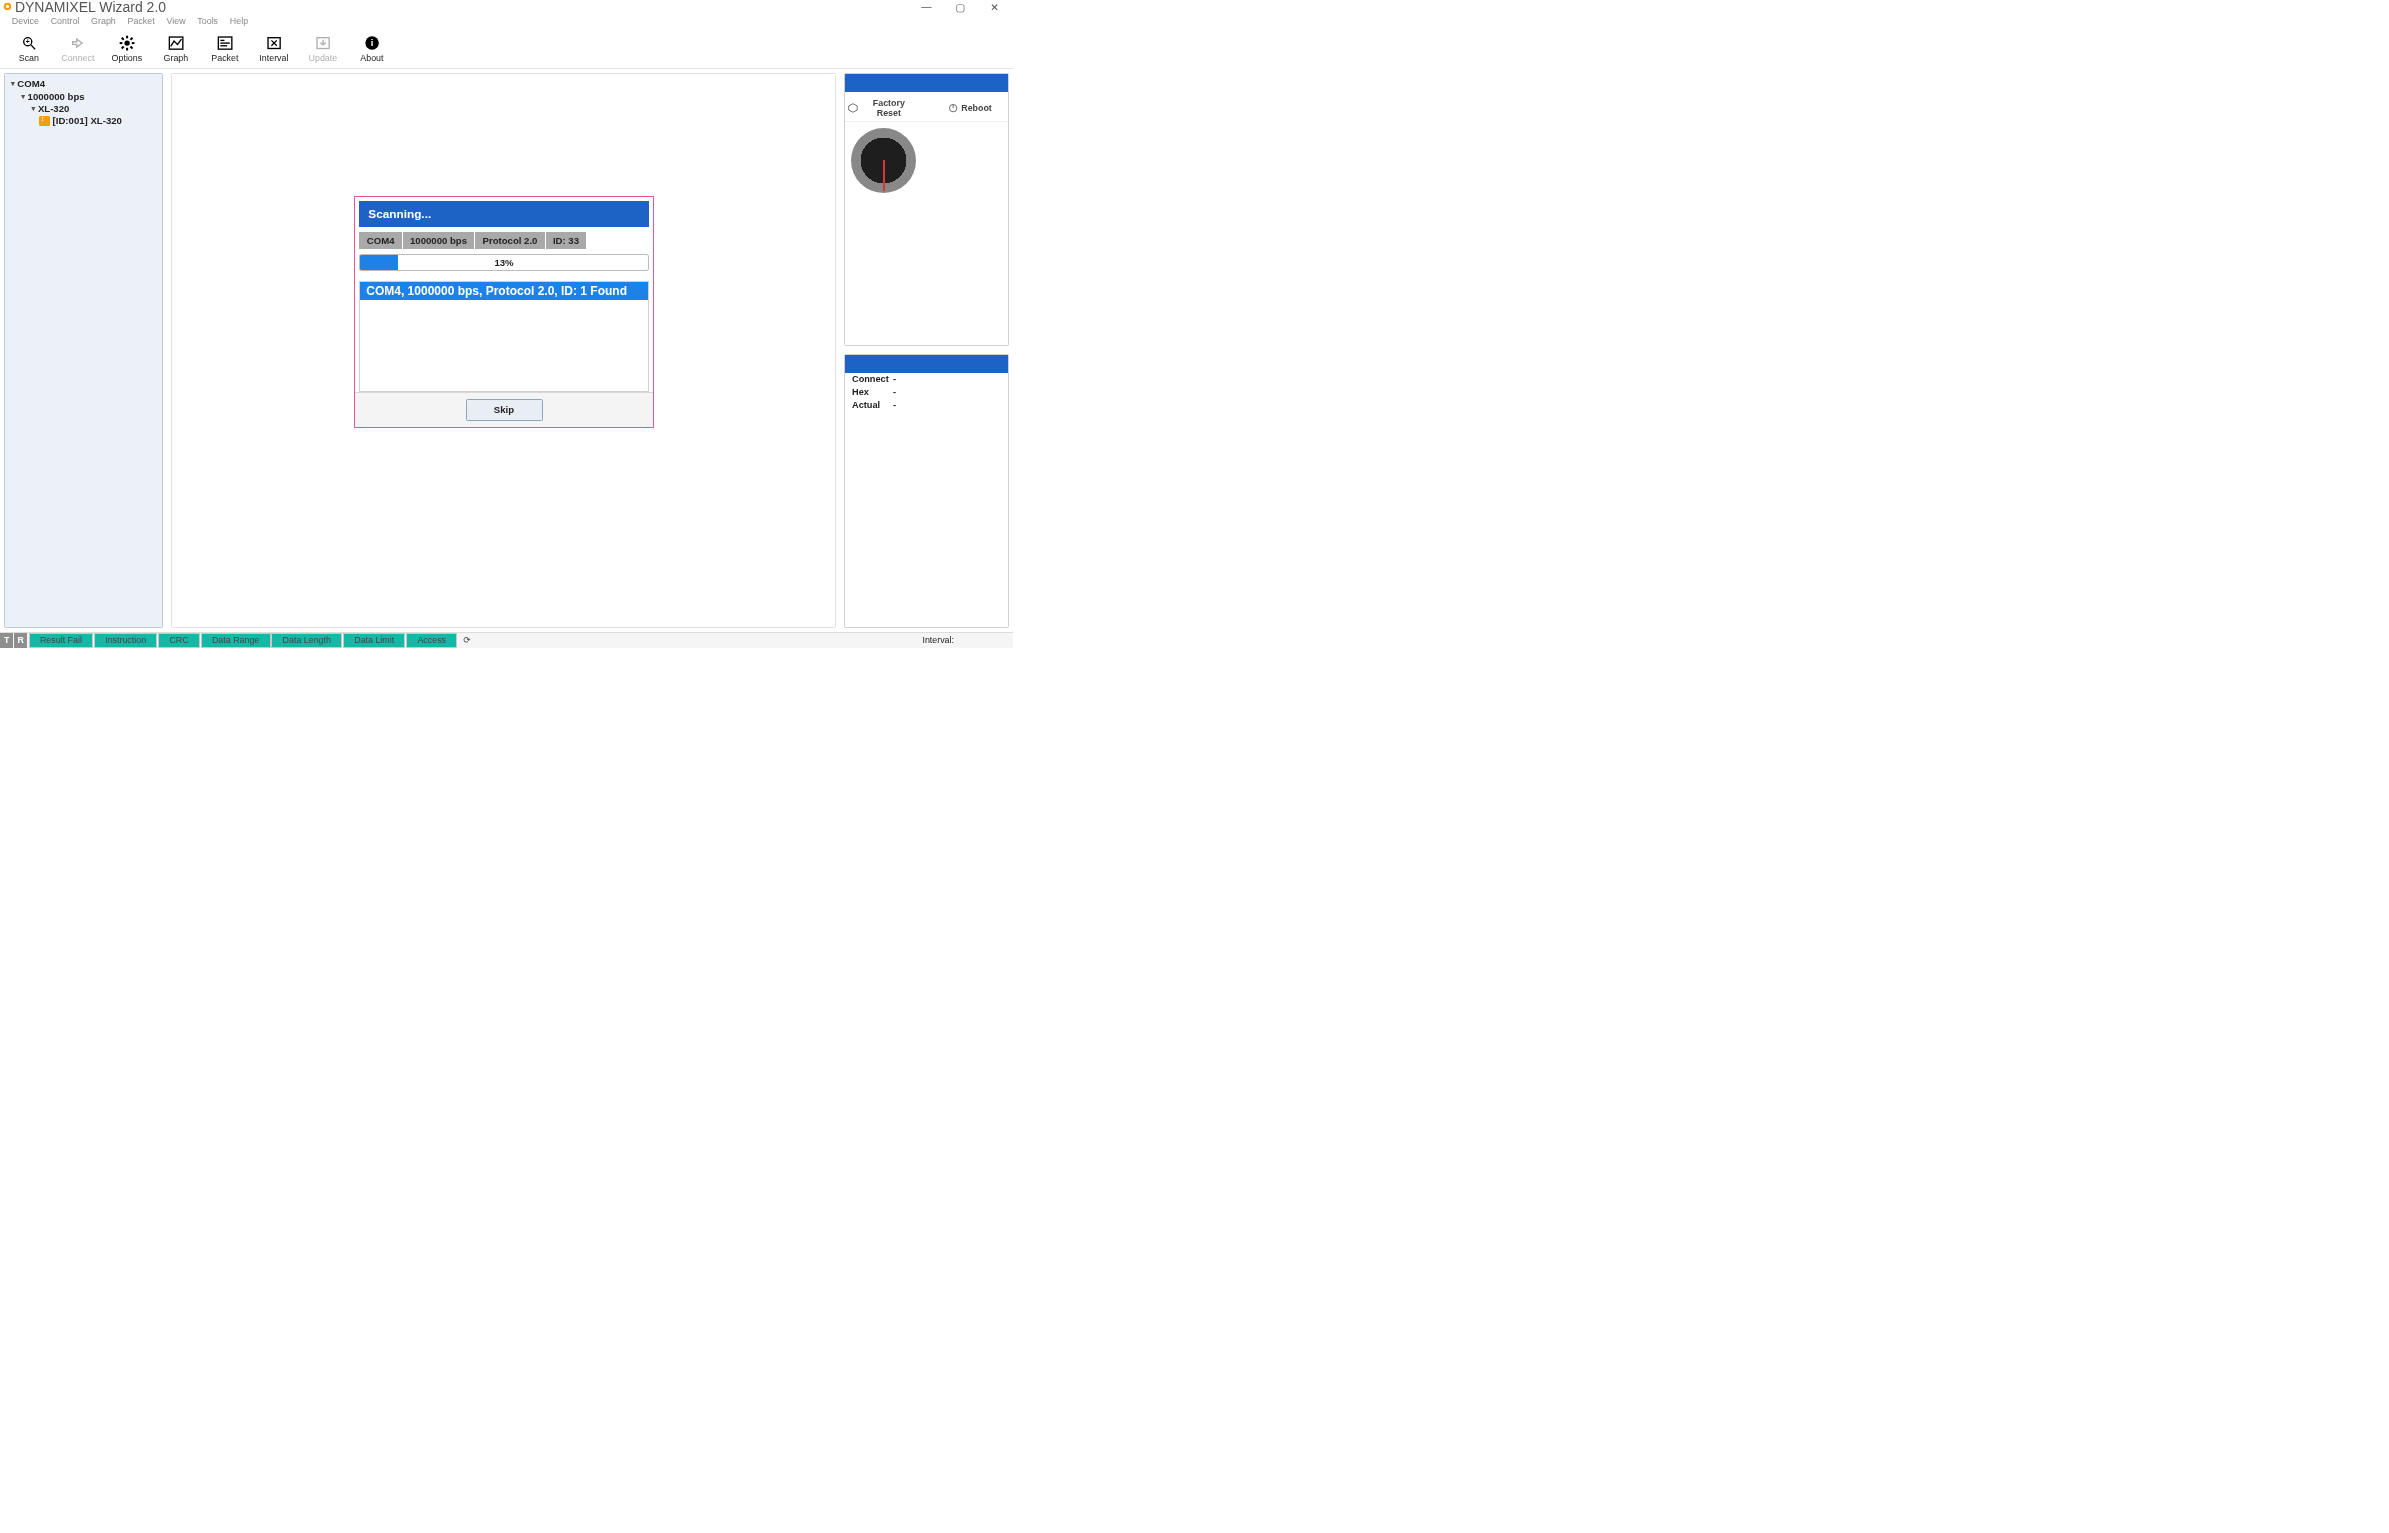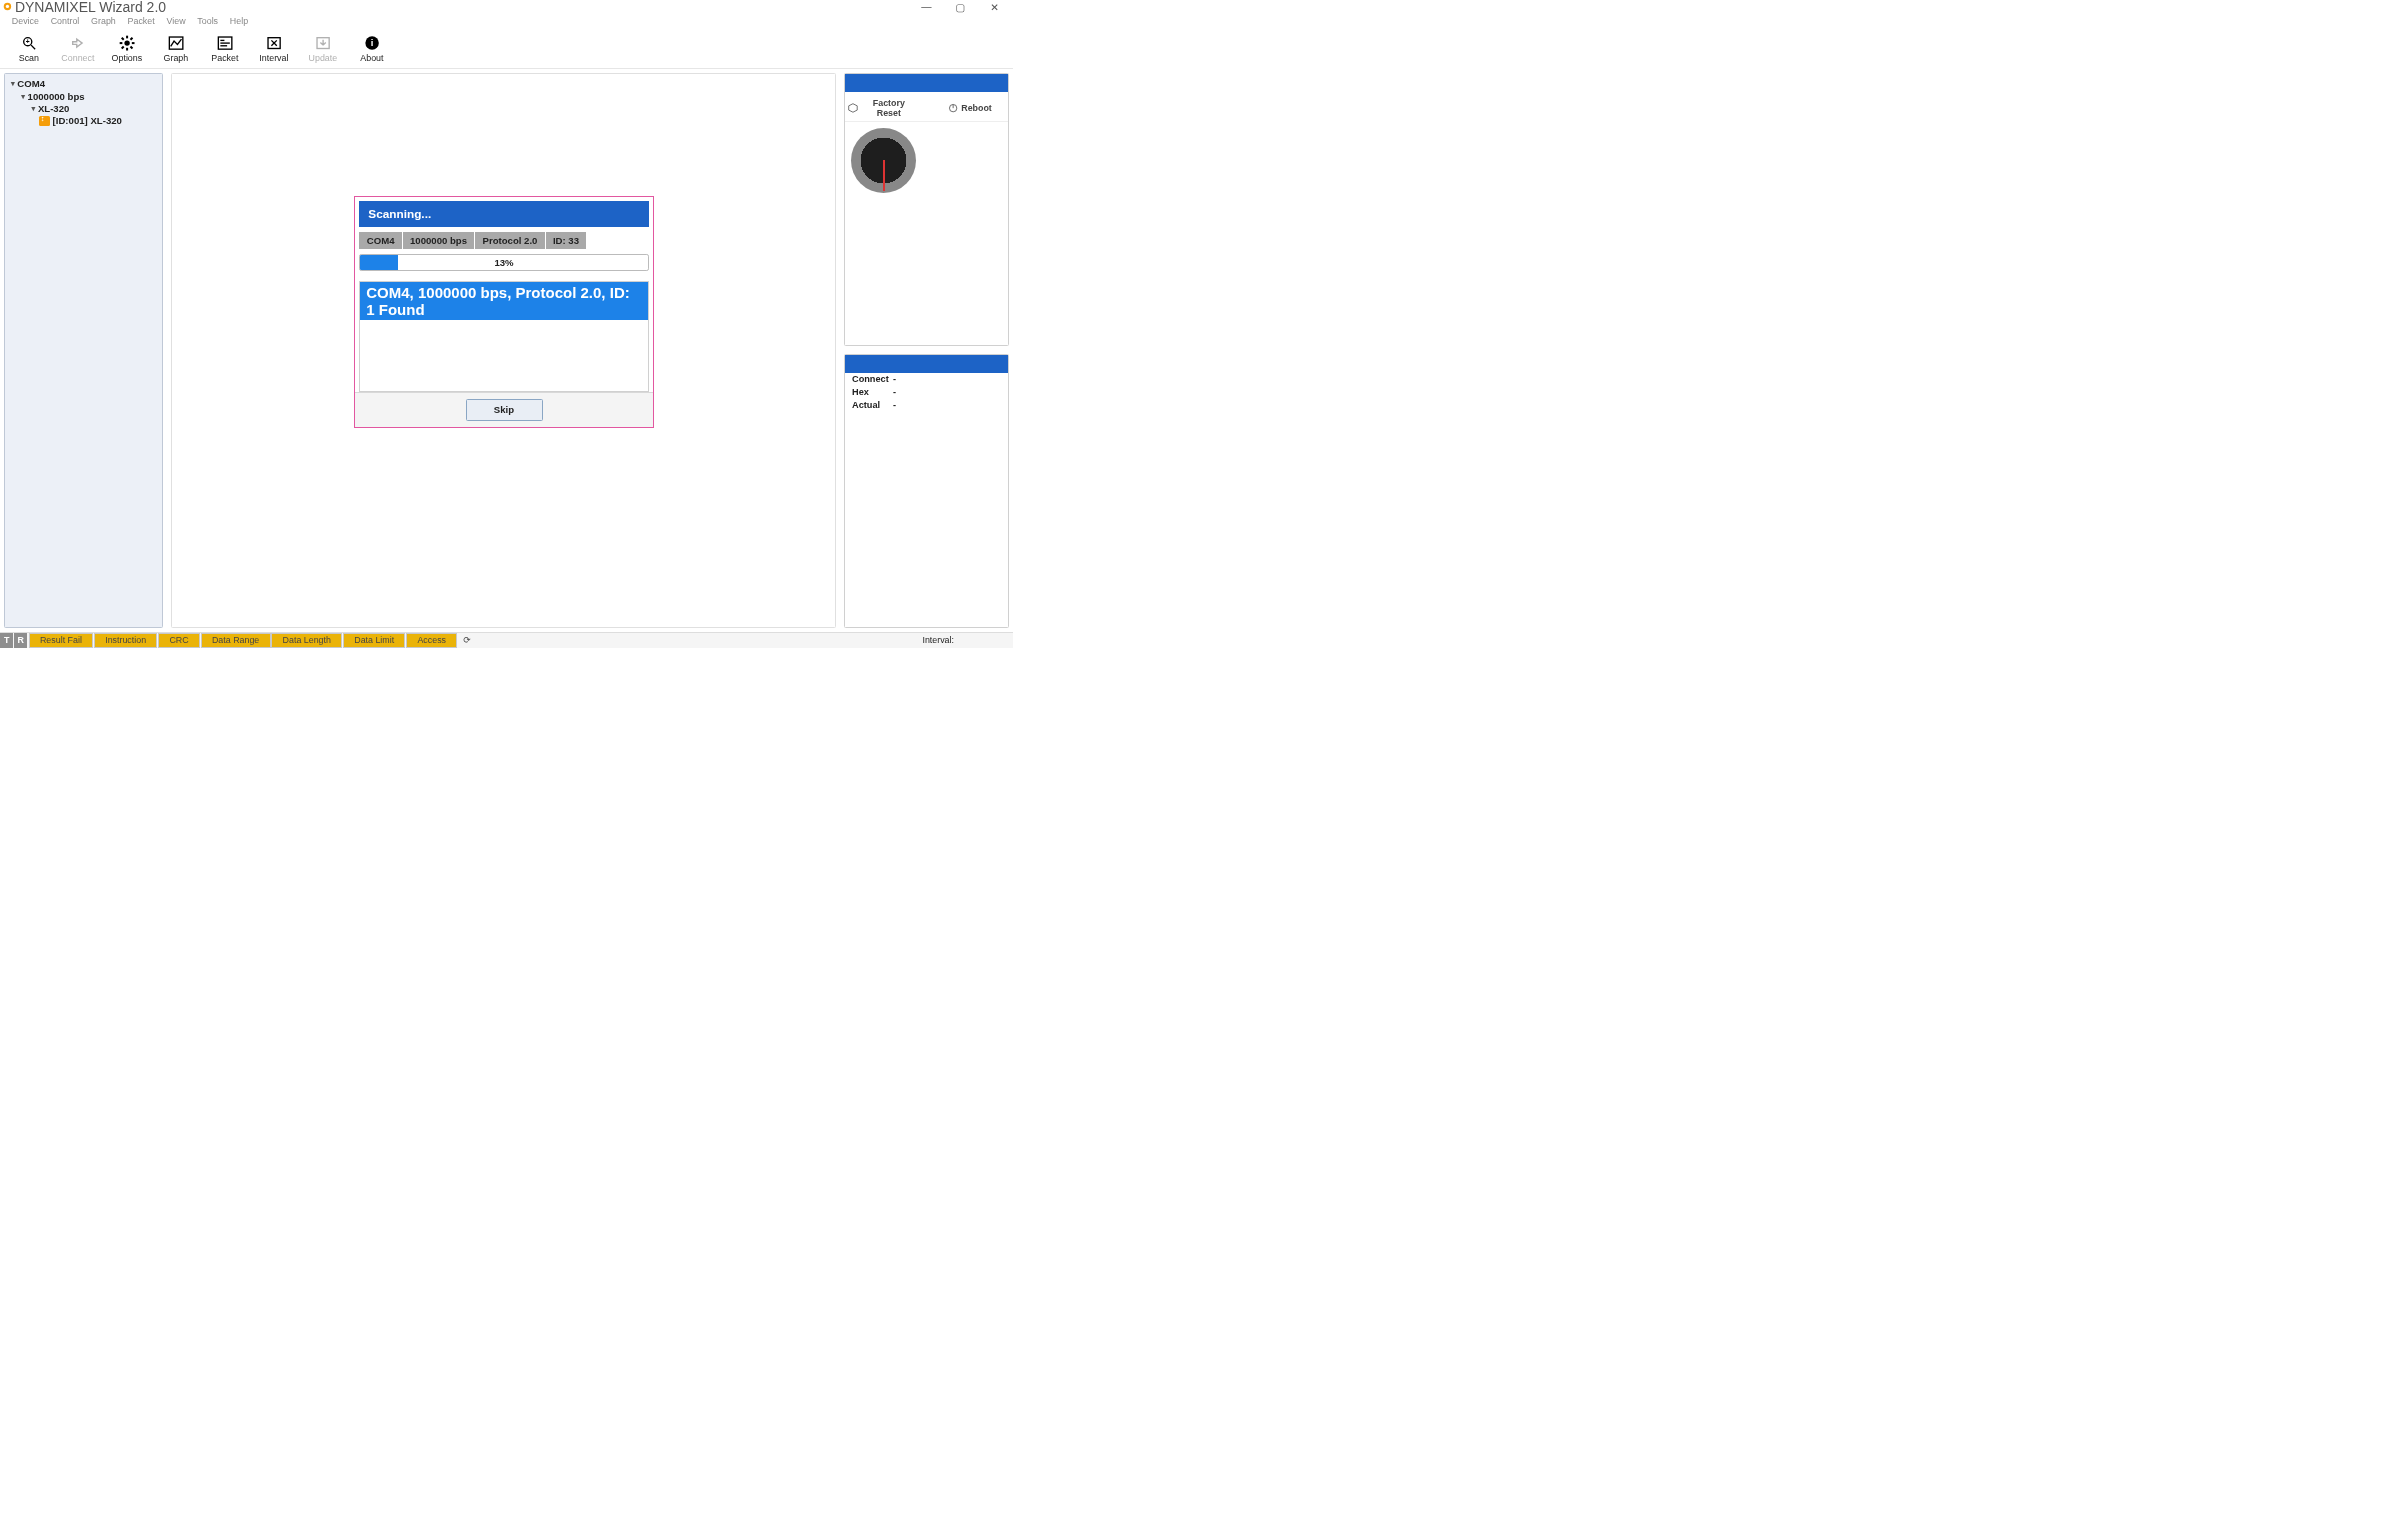--- a/index.html
+++ b/index.html
@@ -51,28 +51,28 @@
   
   .modal { position: absolute; left: 354px; top: 196px; width: 300px; border: 1.5px solid #e257a0; background: #fff; }
   .modal-header { background: #1d63c6; color: #fff; font-weight: 700; font-size: 11.8px; padding: 5.9px 8.9px; margin: 4.4px 4.4px 0 4.4px; }
   .modal-body { padding: 4.4px 4.4px 0 4.4px; }
   .tag-row { display: flex; gap: 0.7px; }
   .tag { background: #a9a9a9; color: #222; font-weight: 700; font-size: 9.6px; padding: 3px 7.4px; }
   .progress-wrap { margin-top: 5.9px; border: 0.7px solid #bbb; border-radius: 2.2px; height: 16.2px; background: #fff; display: flex; align-items: stretch; overflow: hidden; position: relative; }
   .progress-fill { background: #1d82e8; }
   .progress-label { position: absolute; left: 0; right: 0; top: 0; bottom: 0; display: flex; align-items: center; justify-content: center; font-weight: 700; font-size: 9.6px; }
   .found-list { margin-top: 10.3px; border: 0.7px solid #d0d0d0; height: 111px; overflow: auto; }
-  .found-item { background: #1d82e8; color: #fff; font-weight: 700; padding: 2.2px 5.9px; font-size: 15px; }
+  .found-item { background: #1d82e8; color: #fff; font-weight: 700; padding: 2.2px 5.9px; font-size: 12px; }
   .modal-footer { border-top: 0.7px solid #d8d8d8; background: #f4f4f4; padding: 5.9px; display: flex; justify-content: center; margin-top: 0; }
   .skip-btn { width: 77px; padding: 4.4px 0; text-align: center; border: 0.7px solid #8aa6c4; background: #e9eef5; font-weight: 700; font-size: 9.6px; border-radius: 1.5px; }
 
   
   .statusbar { position: absolute; left: 0; right: 0; bottom: 0; height: 16.2px; background: #f5f5f5; border-top: 0.7px solid #ddd; display: flex; align-items: stretch; font-size: 8.9px; }
   .sb-chip { width: 13.3px; background: #8e8e8e; color: #fff; display: flex; align-items: center; justify-content: center; font-weight: 700; margin-right: 0.7px; }
-  .sb-cell { border: 0.7px solid #c8c8c8; background: #eab308; display: flex; align-items: center; justify-content: center; padding: 0 10.3px; margin-left: 0.7px; color: #444; }
+  .sb-cell { border: 0.7px solid #c8c8c8; background: #14b8a6; display: flex; align-items: center; justify-content: center; padding: 0 10.3px; margin-left: 0.7px; color: #444; }
   .sb-refresh { width: 19px; display: flex; align-items: center; justify-content: center; color: #444; }
   .sb-spacer { flex: 1; }
   .sb-interval { padding: 0 59px 0 0; display: flex; align-items: center; }
 </style>
 </head>
 <body>
 
 <div class="titlebar">
   <span class="app-icon">
     <svg viewBox="0 0 12 12">

